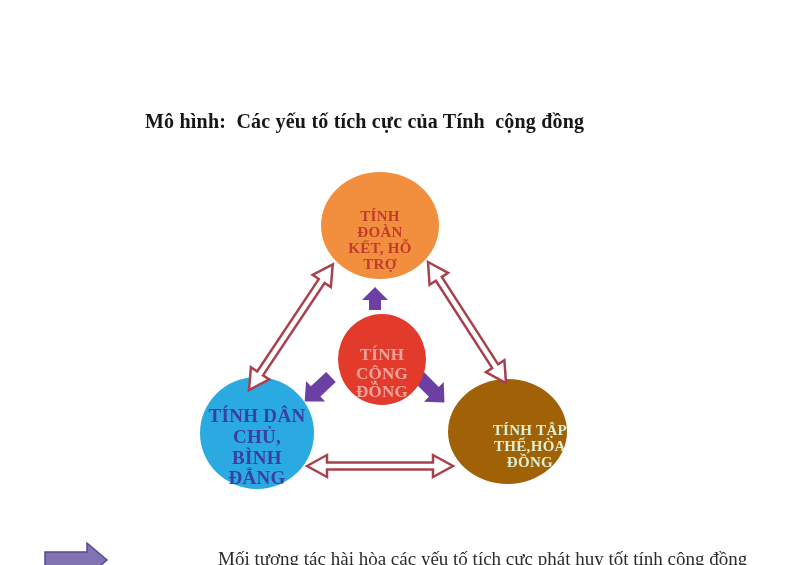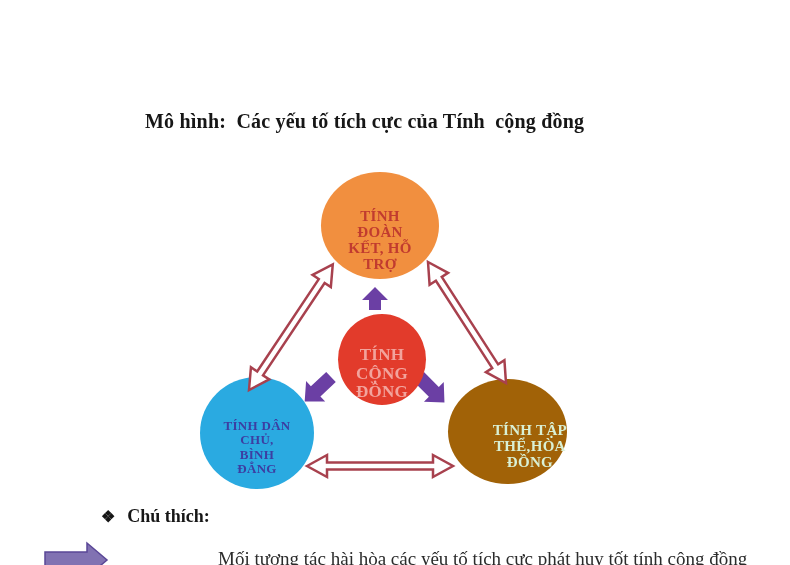--- a/index.html
+++ b/index.html
@@ -26,21 +26,21 @@
     font-weight:bold;
     line-height:1.08;
     letter-spacing:0.3px;
     margin-top:29px;
   }
   .circle-top{left:321px;top:172px;width:118px;height:107px;background:#F18F3F;}
   .circle-top .circle-label{color:#C13B2F;font-size:15px;}
   .circle-center{left:338px;top:314px;width:88px;height:91px;background:#E23B2B;z-index:3;}
   .circle-center .circle-label{color:#F2A39C;font-size:17px;}
   .circle-left{left:200px;top:377px;width:114px;height:112px;background:#2AAAE1;}
-  .circle-left .circle-label{color:#3C3EA2;font-size:13px;}
+  .circle-left .circle-label{color:#3C3EA2;font-size:19px;}
   .circle-right{left:448px;top:379px;width:119px;height:105px;background:#a16207;justify-content:flex-end;}
   .circle-right .circle-label{color:#D9F0D4;font-size:15px;}
   .arrow-layer{position:absolute;left:0;top:0;width:790px;height:565px;z-index:2;}
   .legend-heading-row{
     position:absolute;left:101px;top:506px;
     font-size:18px;font-weight:bold;color:#161616;
   }
   .legend-bullet{font-size:16px;margin-right:12px;}
   .legend-text{
     position:absolute;left:218px;top:548px;
@@ -105,19 +105,16 @@
 
     <g transform="translate(419,377) rotate(45)">
       <path d="M0,-7 L21,-7 L21,-14 L36,0 L21,14 L21,7 L0,7 Z" fill="#6B3FA4"></path>
     </g>
 
     <g transform="translate(45,560)">
       <path d="M0,-8 L42,-8 L42,-17 L62,0 L42,17 L42,8 L0,8 Z" fill="#8172B2" stroke="#5A4797" stroke-width="1.5"></path>
     </g>
   </svg>
 
-  <div class="legend-heading-row">
-    <span class="legend-bullet">❖</span><span>Chú thích:</span>
-  </div>
 
   <div class="legend-text">Mối tương tác hài hòa các yếu tố tích cực phát huy tốt tính cộng đồng</div>
 
 </div>
 
 </body></html>

